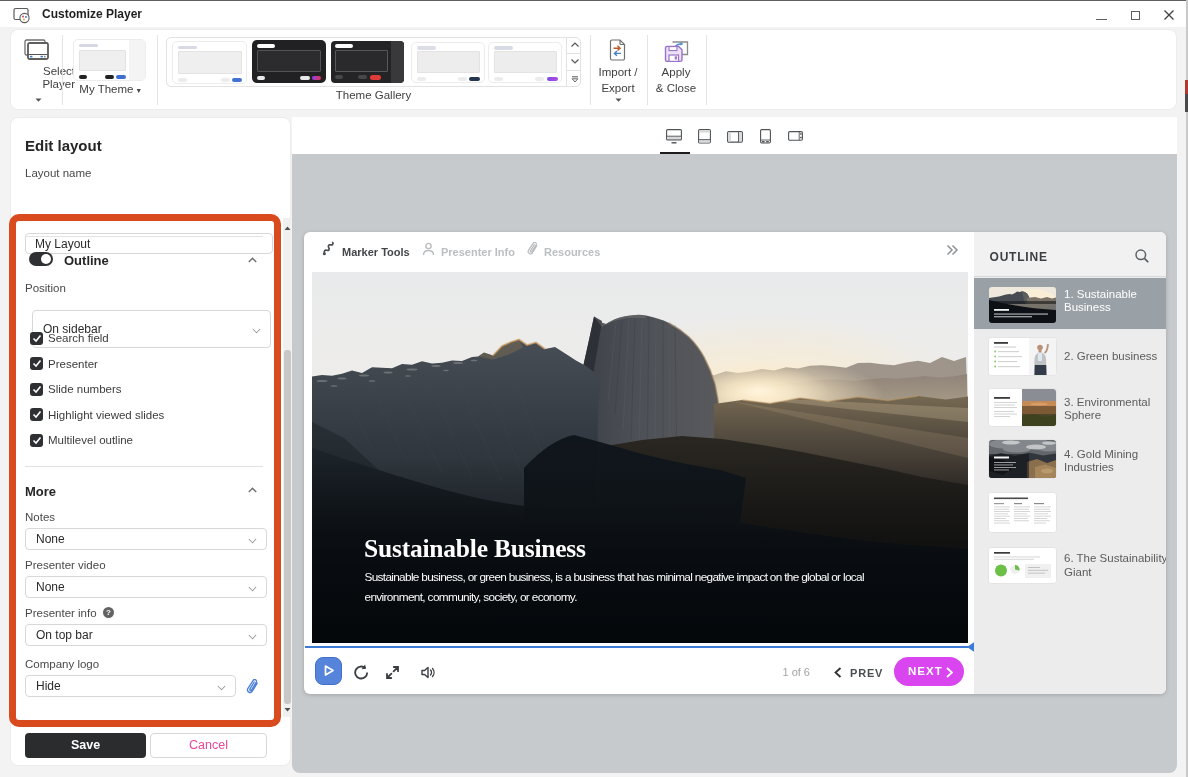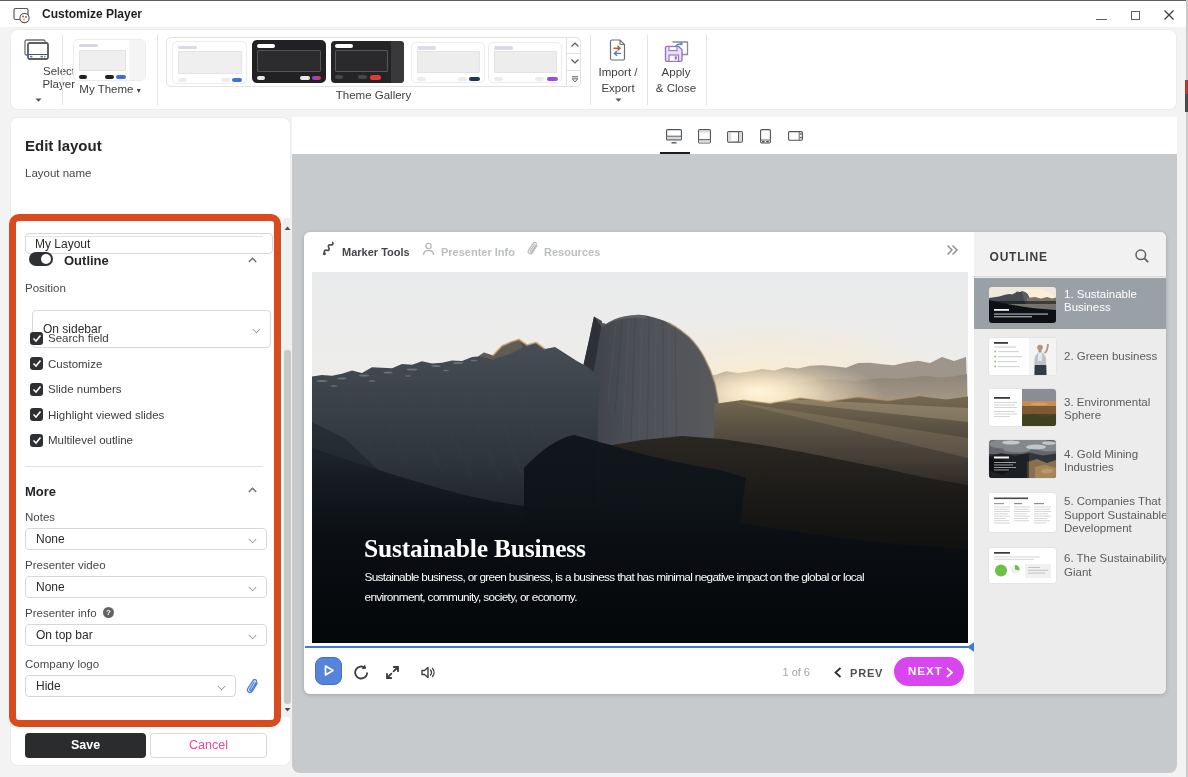--- a/index.html
+++ b/index.html
@@ -188,21 +188,21 @@
       </svg>
     </span>
   <span class="cblbl">Search field</span>
 </div>
 <div class="abs" style="left:30px;top:357px;width:160px;height:14px;">
   <span class="cb">
       <svg width="10" height="9" viewBox="0 0 10 9">
         <path d="M1.5 4.5 L4 7 L8.5 1.5" fill="none" stroke="#fff" stroke-width="1.6"></path>
       </svg>
     </span>
-  <span class="cblbl">Customize</span>
+  <span class="cblbl">Presenter</span>
 </div>
 <div class="abs" style="left:30px;top:382.5px;width:160px;height:14px;">
   <span class="cb">
       <svg width="10" height="9" viewBox="0 0 10 9">
         <path d="M1.5 4.5 L4 7 L8.5 1.5" fill="none" stroke="#fff" stroke-width="1.6"></path>
       </svg>
     </span>
   <span class="cblbl">Slide numbers</span>
 </div>
 <div class="abs" style="left:30px;top:408px;width:180px;height:14px;">
@@ -587,21 +587,20 @@
           <rect x="45" y="15.8" width="16" height="0.9"></rect>
         <rect x="45" y="18.1" width="17" height="0.9"></rect>
           <rect x="45" y="20.4" width="14" height="0.9"></rect>
         <rect x="45" y="22.7" width="17" height="0.9"></rect>
           <rect x="45" y="25" width="13" height="0.9"></rect>
         <rect x="45" y="27.3" width="16" height="0.9"></rect>
           <rect x="45" y="29.6" width="12" height="0.9"></rect>
       </g>
     </svg>
   </div>
-  <div class="abs" style="left:90px;top:263px;font-size:11.5px;color:#5c5c5c;line-height:13.5px;white-space:nowrap;">5. Companies That<br>Support Sustainable<br>Development</div>
 
   <div class="abs" style="left:15px;top:315.5px;width:67px;height:35px;background:#fff;border-radius:3px;overflow:hidden;box-shadow:0 0 0 0.5px #dcdcdc;">
     <svg width="67" height="35" viewBox="0 0 67 35">
       <rect width="67" height="35" fill="#fff"></rect>
       <rect x="5" y="4" width="16" height="1.7" fill="#3a3a3a"></rect>
       <rect x="5" y="8.5" width="46" height="0.9" fill="#d2d2d2"></rect>
       <rect x="5" y="10.8" width="40" height="0.9" fill="#d2d2d2"></rect>
       <circle cx="12" cy="22.5" r="6" fill="#6cbf47"></circle>
       <circle cx="26" cy="21.5" r="4.5" fill="#eee"></circle>
       <path d="M26,21.5 L26,17 A4.5 4.5 0 0 1 30.4,22.6 Z" fill="#6cbf47"></path>

